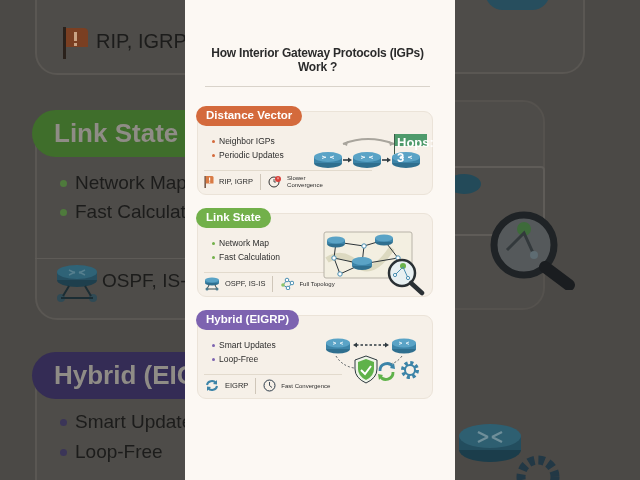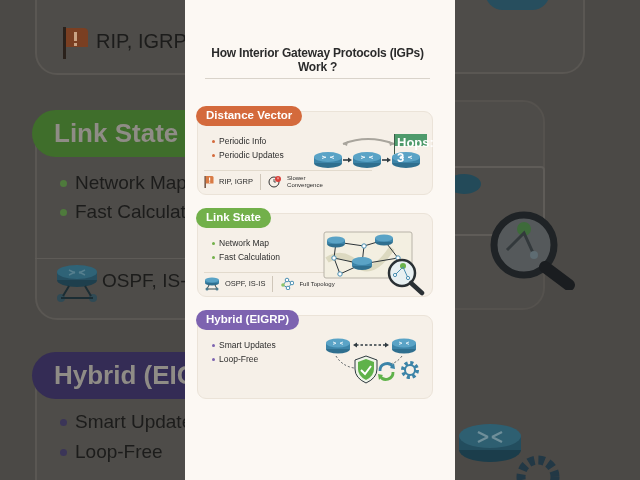--- a/index.html
+++ b/index.html
@@ -10,21 +10,21 @@
   .bg-layer { position: absolute; inset: 0; background: #4a4845; }
   .bg-left { position: absolute; left: 0; top: 0; width: 185px; height: 480px; overflow: hidden; background: #4b4946; }
   .bg-right { position: absolute; left: 455px; top: 0; width: 185px; height: 480px; overflow: hidden; background: #4b4946; }
   .bg-card { position: absolute; border: 2px solid #5a5753; border-radius: 22px; background: #4e4c49; }
   .bg-pill { position: absolute; border-radius: 30px; color: #8f8c86; font-weight: bold; font-size: 26px; padding: 8px 22px; white-space: nowrap; }
   .bg-text { position: absolute; color: #1c1c1b; font-size: 19px; white-space: nowrap; }
   .bg-dot { display: inline-block; width: 7px; height: 7px; border-radius: 50%; margin-right: 8px; vertical-align: middle; }
 
   
   .poster { position: absolute; left: 185px; top: 0; width: 270px; height: 480px; background: #fcf8f3; }
-  .title { position: absolute; left: 20px; top: 46px; width: 225px; font-size: 12px; font-weight: bold; color: #2b2b2b; text-align: center; padding-bottom: 4px; border-bottom: 1px solid #d9d3ca; letter-spacing: -0.2px; }
+  .title { position: absolute; left: 20px; top: 46px; width: 225px; font-size: 12px; font-weight: bold; color: #2b2b2b; text-align: center; padding-bottom: 12px; border-bottom: 1px solid #d9d3ca; letter-spacing: -0.2px; }
 
   .card { position: absolute; left: 12px; width: 236px; height: 84px; background: #f6f0e8; border: 1px solid #ebe3d8; border-radius: 9px; margin-top: 23px; }
   .pill { position: absolute; left: -2px; top: -6px; height: 20px; border-radius: 10px; color: #fff; font-size: 11.5px; font-weight: bold; padding: 3px 10px; white-space: nowrap; }
   .bullets { position: absolute; left: 14px; top: 22px; font-size: 8.5px; color: #2d2d2d; line-height: 14px; }
   .bullet-dot { display: inline-block; width: 3px; height: 3px; border-radius: 50%; margin-right: 4px; vertical-align: middle; }
   .footer { position: absolute; left: 6px; right: 60px; top: 58px; height: 22px; border-top: 1px solid #e2dacd; display: flex; align-items: center; gap: 5px; font-size: 7.5px; color: #2d2d2d; }
   .sep { width: 1px; height: 16px; background: #cfc6b9; margin: 0 2px; }
   .small { font-size: 6px; line-height: 7px; }
   .illus { position: absolute; }
 </style>
@@ -98,21 +98,21 @@
       </svg>
   </div>
 </div>
 
 <div class="poster">
   <div class="title">How Interior Gateway Protocols (IGPs) Work ?</div>
 
   <div class="card" style="top:88px;">
     <div class="pill" style="background:#d46a3c;">Distance Vector</div>
     <div class="bullets">
-      <div><span class="bullet-dot" style="background:#d46a3c"></span><span>Periodic Info</span></div>
+      <div><span class="bullet-dot" style="background:#d46a3c"></span><span>Neighbor IGPs</span></div>
       <div><span class="bullet-dot" style="background:#d46a3c"></span><span>Periodic Updates</span></div>
     </div>
     <div class="footer">
       <svg width="10" height="13" viewBox="0 0 10 13">
           <rect x="0.5" y="1" width="1.3" height="12" fill="#5a3a28"></rect>
           <path d="M1.8 1 H8 Q10 1 9.5 4 V8.5 H1.8 Z" fill="#d97b45"></path>
           <rect x="5" y="2.5" width="1.2" height="3.2" fill="#fff"></rect>
           <rect x="5" y="6.5" width="1.2" height="1.2" fill="#fff"></rect>
         </svg>
       <span>RIP, IGRP</span>
@@ -215,20 +215,35 @@
       </g>
     </svg>
   </div>
 
   <div class="card" style="top:292px;">
     <div class="pill" style="background:#7d63b0;">Hybrid (EIGRP)</div>
     <div class="bullets">
       <div><span class="bullet-dot" style="background:#7d63b0"></span><span>Smart Updates</span></div>
       <div><span class="bullet-dot" style="background:#7d63b0"></span><span>Loop-Free</span></div>
     </div>
+    <div class="footer" style="right:90px;">
+      <svg width="16" height="13" viewBox="0 0 16 13">
+          <path d="M3 6 A5 4.5 0 0 1 12 4" stroke="#3c84a8" stroke-width="2" fill="none"></path>
+          <path d="M13 1 L13 5.5 L9 5 Z" fill="#3c84a8"></path>
+          <path d="M13 7 A5 4.5 0 0 1 4 9" stroke="#3c84a8" stroke-width="2" fill="none"></path>
+          <path d="M3 12 L3 7.5 L7 8 Z" fill="#3c84a8"></path>
+        </svg>
+      <span>EIGRP</span>
+      <span class="sep"></span>
+      <svg width="13" height="13" viewBox="0 0 13 13">
+          <circle cx="6.5" cy="6.5" r="5.5" fill="none" stroke="#2b3a48" stroke-width="1"></circle>
+          <path d="M6.5 3 V6.5 L9 8.5" stroke="#2b3a48" stroke-width="0.9" fill="none"></path>
+        </svg>
+      <span style="font-size:6px;">Fast Convergence</span>
+    </div>
     <svg class="illus" style="left:126px;top:18px;" width="104" height="52" viewBox="0 0 104 52">
       <g>
           <ellipse cx="14" cy="15" rx="12" ry="4.5" fill="#2f6f8f"></ellipse>
           <rect x="2" y="9" width="24" height="6" fill="#3c84a8"></rect>
           <ellipse cx="14" cy="9" rx="12" ry="4.5" fill="#5aa3c6"></ellipse>
           <path d="M9 8 l3 1.2 M19 8 l-3 1.2 M9 10.4 l3 -1.2 M19 10.4 l-3 -1.2" stroke="#e9f4f9" stroke-width="0.9"></path>
         </g>
       <g>
           <ellipse cx="80" cy="15" rx="12" ry="4.5" fill="#2f6f8f"></ellipse>
           <rect x="68" y="9" width="24" height="6" fill="#3c84a8"></rect>

